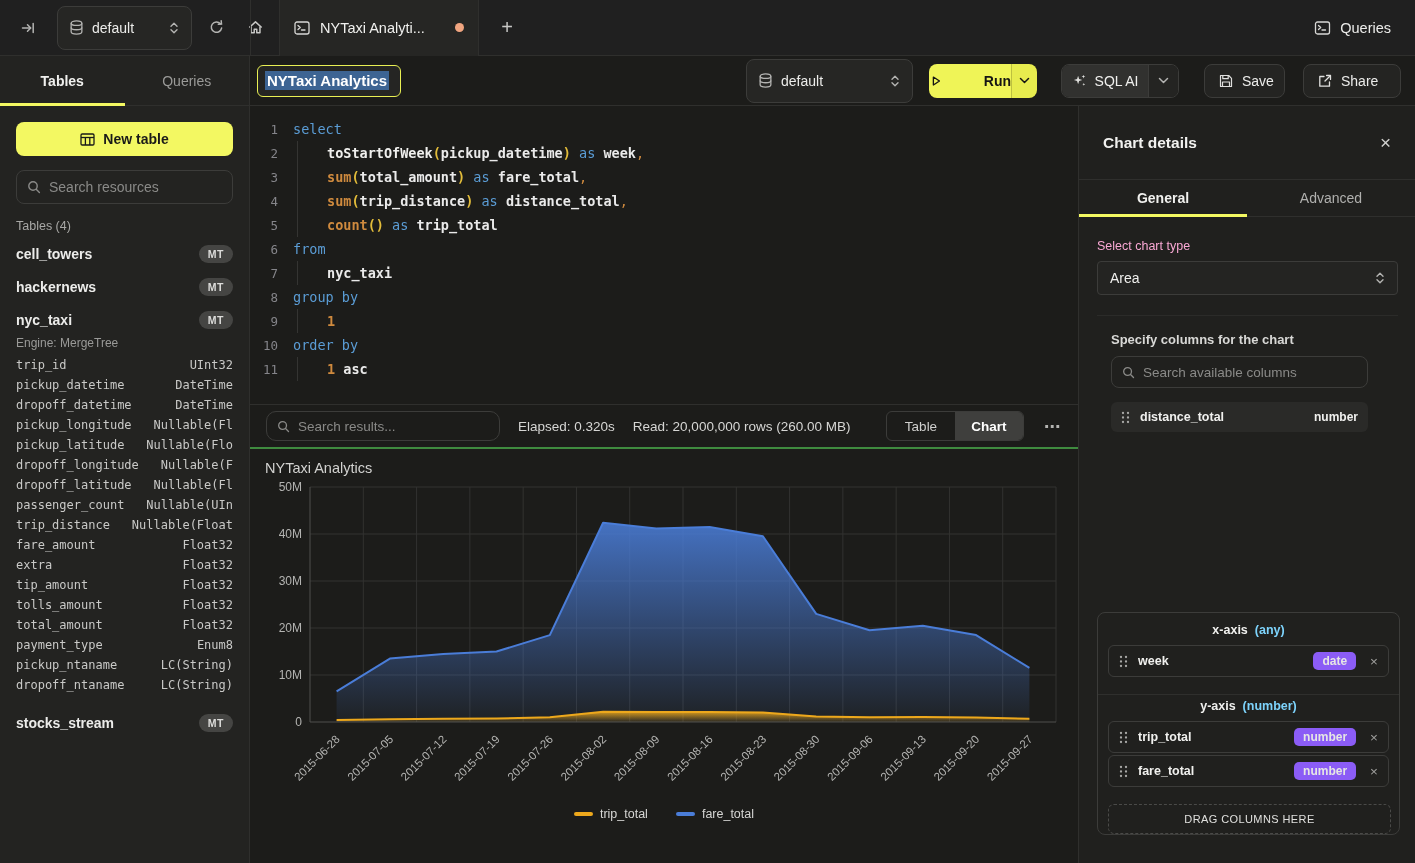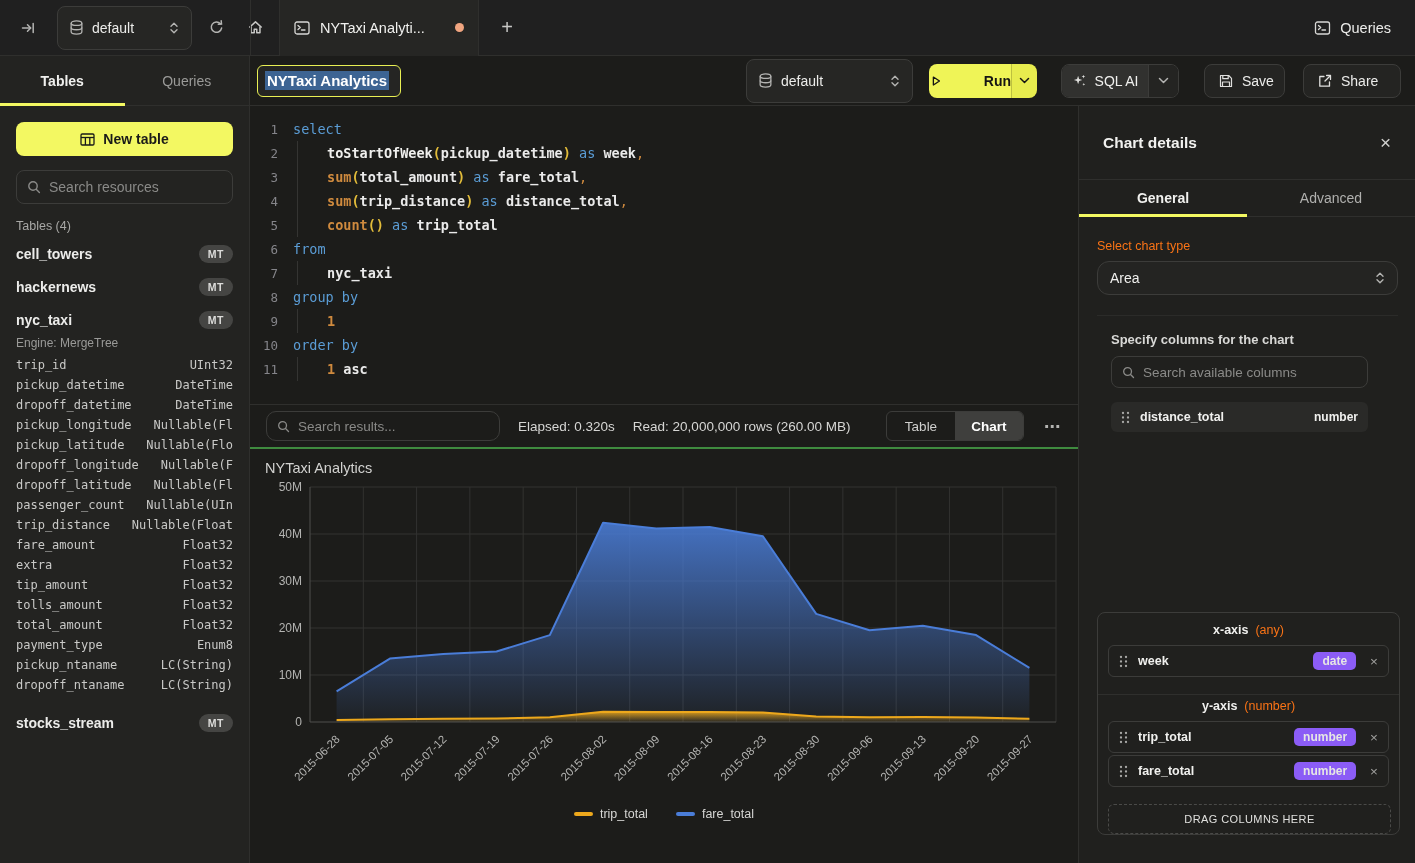--- a/index.html
+++ b/index.html
@@ -87,37 +87,37 @@
   
   .panel{position:absolute;left:1078px;top:106px;width:337px;height:757px;background:#20201e;border-left:1px solid #2f2f2d}
   .panel-hdr{height:74px;display:flex;align-items:center;padding:0 24px;border-bottom:1px solid #2f2f2d}
   .panel-hdr .t{font-size:15.5px;font-weight:700;color:#f2f2f0}
   .panel-close{margin-left:auto;font-size:19px;color:#d0d0ce;cursor:pointer;line-height:1}
   .panel-tabs{height:37px;display:flex;border-bottom:1px solid #2f2f2d;position:relative}
   .panel-tab{width:168px;display:flex;align-items:center;justify-content:center;font-size:14px;cursor:pointer}
   .panel-tab.on{color:#f0f0ee;font-weight:600}
   .panel-tab.off{color:#b0b0ae}
   .panel-tab-underline{position:absolute;left:0;bottom:-1px;width:168px;height:3px;background:var(--accent)}
-  .plabel{position:absolute;left:18px;font-size:12.5px;color:#f97316}
-  .pselect{position:absolute;left:18px;width:301px;height:34px;border:1px solid #3c3c3a;border-radius:12px;background:#242422;display:flex;align-items:center;padding:0 12px;font-size:14px;color:#f0f0ee;cursor:pointer}
+  .plabel{position:absolute;left:18px;font-size:12.5px;color:#f9a8d4}
+  .pselect{position:absolute;left:18px;width:301px;height:34px;border:1px solid #3c3c3a;border-radius:4px;background:#242422;display:flex;align-items:center;padding:0 12px;font-size:14px;color:#f0f0ee;cursor:pointer}
   .pdivider{position:absolute;left:18px;width:301px;height:1px;background:#2b2b29}
   .pcols-label{position:absolute;left:32px;font-size:13px;font-weight:600;color:#d8d8d6}
   .psearch{position:absolute;left:32px;width:257px;height:32px;border:1px solid #3c3c3a;border-radius:8px;display:flex;align-items:center;gap:8px;padding:0 10px}
   .psearch input{background:transparent;border:none;outline:none;color:#d0d0ce;font-size:13.5px;width:100%;font-family:inherit}
   .psearch input::placeholder{color:#8a8a88}
   .pitem{display:flex;align-items:center;gap:10px;height:30px;border-radius:6px;padding:0 10px;font-size:12.5px}
   .pitem.boxed{border:1px solid #3c3c3a;height:32px}
   .pitem.plain{background:#2a2a28}
   .pname{font-weight:600;color:#f0f0ee}
   .ptype{font-weight:600;font-size:12px;color:#f0f0ee}
   .pbadge{background:#8b5cf6;border-radius:5px;padding:2px 9px;font-size:12px;font-weight:600;color:#e6e6e4}
   .px{color:#a0a09e;font-size:13.5px;cursor:pointer;margin-left:4px}
   .axisbox{position:absolute;left:18px;top:501px;width:303px;height:223px;border:1px solid #3c3c3a;border-radius:8px}
   .axis-label{text-align:center;font-size:12.5px;font-weight:700;color:#f0f0ee}
-  .axis-label .hint{color:#f97316;font-weight:400}
+  .axis-label .hint{color:#7dd3fc;font-weight:700}
   .axis-divider{position:absolute;left:0;width:100%;height:1px;background:#2f2f2d}
   .dropzone{position:absolute;left:10px;width:283px;height:30px;border:1.5px dashed #4a4a48;border-radius:6px;display:flex;align-items:center;justify-content:center;font-size:11px;font-weight:400;letter-spacing:.4px;color:#e0e0de}
   .vline{position:absolute;left:250px;top:0;width:1px;height:56px;background:#2f2f2d}
 </style>
 </head>
 <body>
 
 <div class="topbar">
   <div class="iconbtn" style="margin-left:12px">
     <svg width="16" height="16" viewBox="0 0 16 16" fill="none" stroke="#b4b4b2" stroke-width="1.5" stroke-linecap="round" stroke-linejoin="round">

